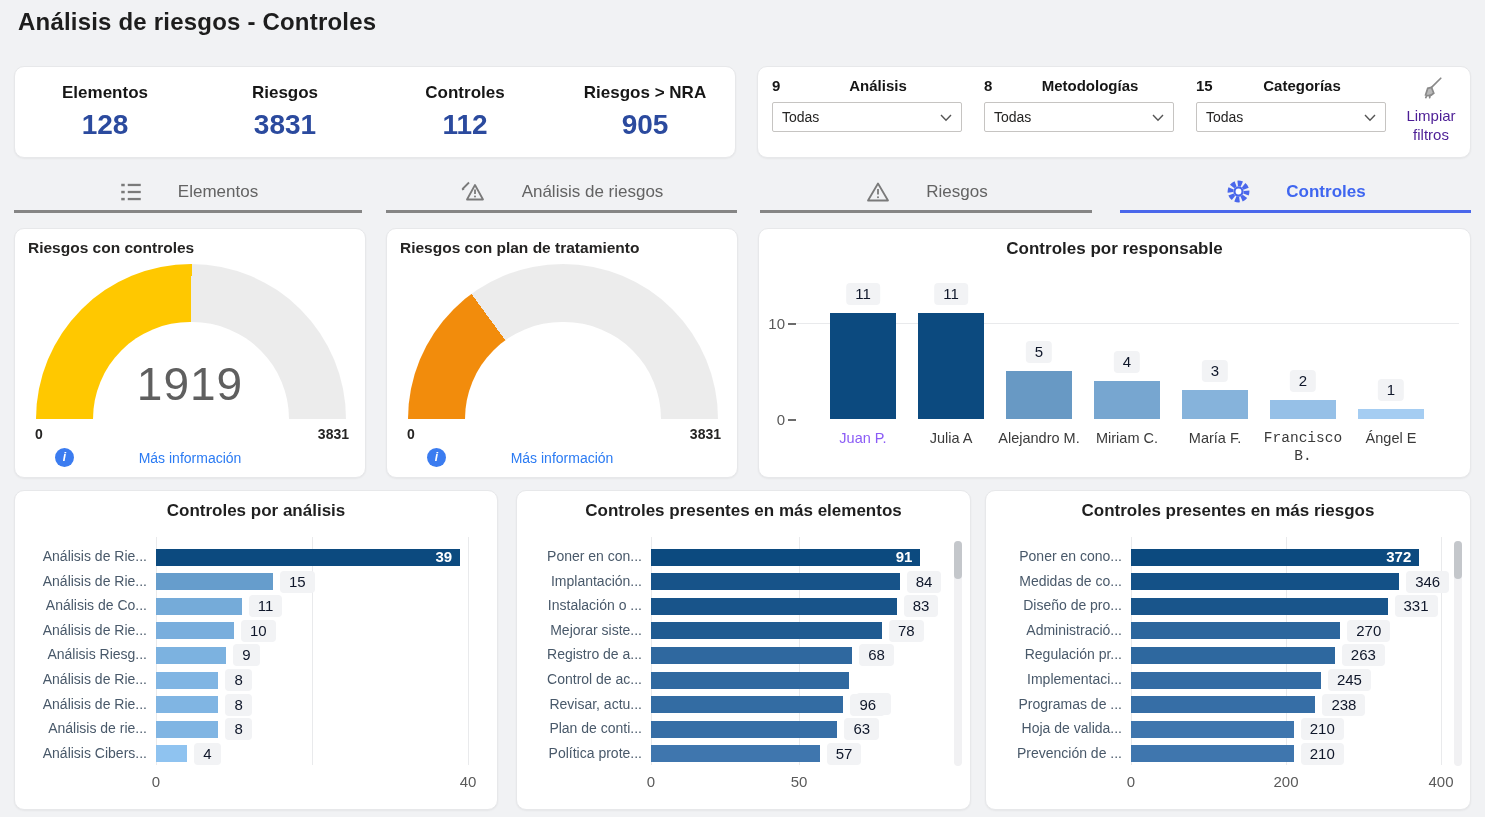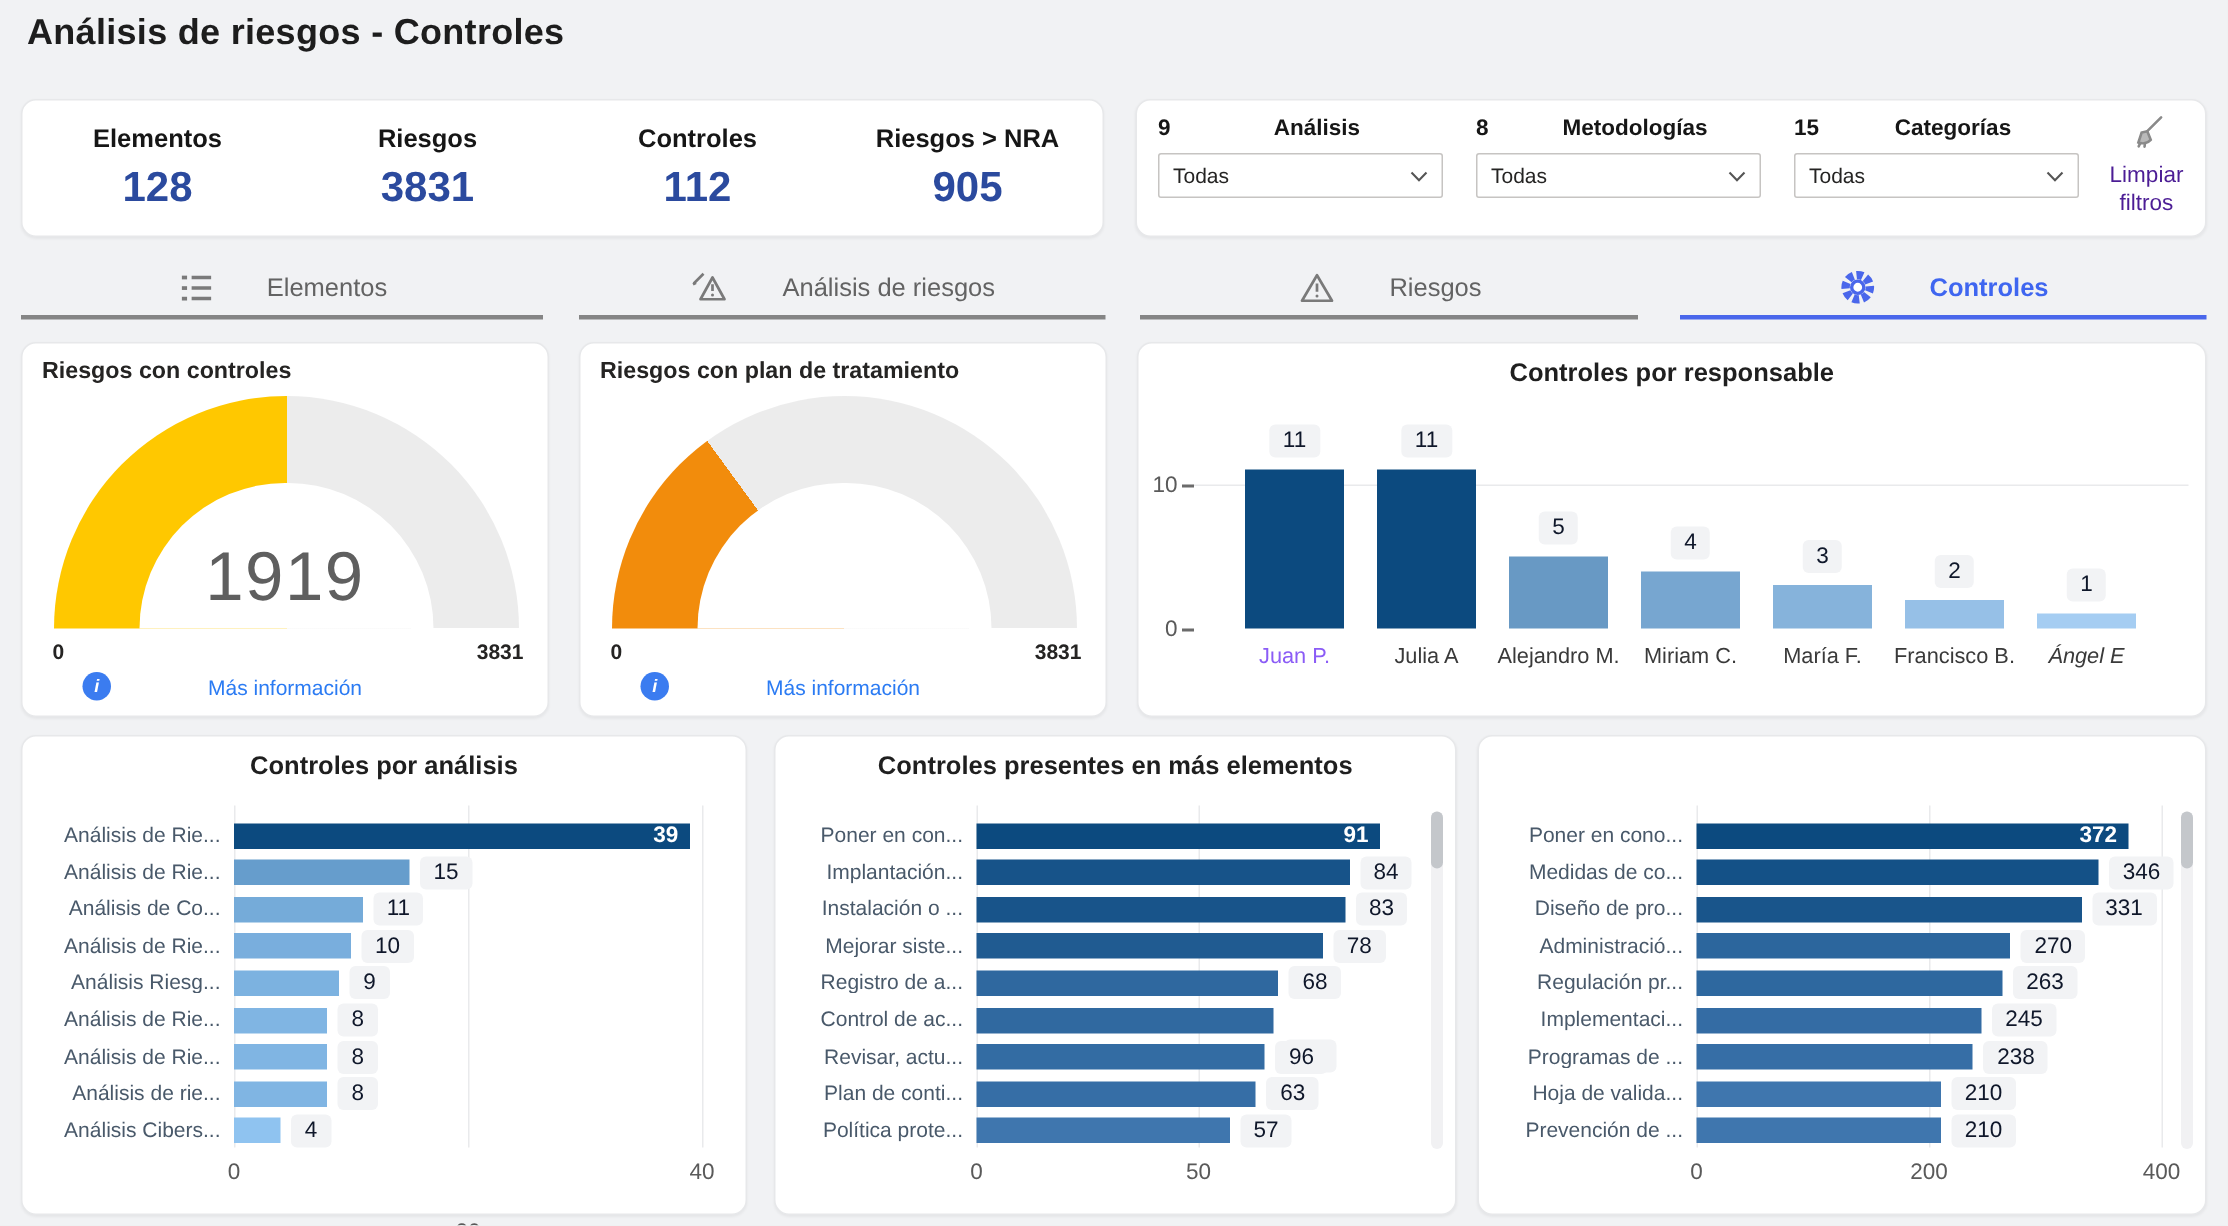--- a/index.html
+++ b/index.html
@@ -216,24 +216,24 @@
       <div class="pill" style="top: 112px; left: 280px; transform: translateX(-50%);">5</div>
       <div class="cat-label" style="left: 232px; top: 200px; width: 96px; text-align: center; white-space: normal; color: rgb(58, 58, 58); font-size: 14.5px; line-height: 1.25;">Alejandro M.</div>
       <div class="vbar" style="left: 335px; top: 151.6px; width: 66px; height: 38.4px; background: rgb(119, 166, 208);"></div>
       <div class="pill" style="top: 121.6px; left: 368px; transform: translateX(-50%);">4</div>
       <div class="cat-label" style="left: 320px; top: 200px; width: 96px; text-align: center; white-space: normal; color: rgb(58, 58, 58); font-size: 14.5px; line-height: 1.25;">Miriam C.</div>
       <div class="vbar" style="left: 423px; top: 161.2px; width: 66px; height: 28.8px; background: rgb(134, 179, 219);"></div>
       <div class="pill" style="top: 131.2px; left: 456px; transform: translateX(-50%);">3</div>
       <div class="cat-label" style="left: 408px; top: 200px; width: 96px; text-align: center; white-space: normal; color: rgb(58, 58, 58); font-size: 14.5px; line-height: 1.25;">María F.</div>
       <div class="vbar" style="left: 511px; top: 170.8px; width: 66px; height: 19.2px; background: rgb(150, 192, 231);"></div>
       <div class="pill" style="top: 140.8px; left: 544px; transform: translateX(-50%);">2</div>
-      <div class="cat-label" style="left: 496px; top: 200px; width: 96px; text-align: center; white-space: normal; color: rgb(58, 58, 58); font-size: 14.5px; line-height: 1.25;">Francisco B.</div>
+      <div class="cat-label" style="left: 496px; top: 200px; width: 96px; text-align: center; white-space: normal; color: rgb(58, 58, 58); font-size: 14.5px; line-height: 1.25; font-family: Liberation Mono, monospace;">Francisco B.</div>
       <div class="vbar" style="left: 599px; top: 180.4px; width: 66px; height: 9.6px; background: rgb(165, 205, 242);"></div>
       <div class="pill" style="top: 150.4px; left: 632px; transform: translateX(-50%);">1</div>
-      <div class="cat-label" style="left: 584px; top: 200px; width: 96px; text-align: center; white-space: normal; color: rgb(58, 58, 58); font-size: 14.5px; line-height: 1.25; font-style: italic;">Ángel E</div>
+      <div class="cat-label" style="left: 584px; top: 200px; width: 96px; text-align: center; white-space: normal; color: rgb(58, 58, 58); font-size: 14.5px; line-height: 1.25;">Ángel E</div>
     </div>
   <div class="card" id="card-b1">
       <div class="chart-title-center">Controles por análisis</div>
       <div class="gridline-v" style="left: 141px; top: 46px; height: 228px;"></div>
       <div class="tick-label" style="left: 116px; top: 282px; width: 50px;">0</div>
       <div class="gridline-v" style="left: 297px; top: 46px; height: 228px;"></div>
       <div class="tick-label" style="left: 272px; top: 282px; width: 50px; margin-top: 40px;">20</div>
       <div class="gridline-v" style="left: 453px; top: 46px; height: 228px;"></div>
       <div class="tick-label" style="left: 428px; top: 282px; width: 50px;">40</div>
       <div class="cat-label" style="left: 6px; top: 57px; width: 126px;">Análisis de Rie...</div>
@@ -295,20 +295,21 @@
       <div class="hbar" style="left: 134px; top: 229.7px; width: 186.48px; background: rgb(54, 110, 166);"></div>
       <div class="pill" style="left: 327.48px; top: 227.2px;">63</div>
       <div class="cat-label" style="left: 6px; top: 253.8px; width: 119px;">Política prote...</div>
       <div class="hbar" style="left: 134px; top: 254.3px; width: 168.72px; background: rgb(63, 118, 174);"></div>
       <div class="pill" style="left: 309.72px; top: 251.8px;">57</div>
       <div class="sb-track" style="left: 437px; top: 50px; height: 225px;">
         <div class="sb-thumb"></div>
       </div>
     </div>
   <div class="card" id="card-b3">
+      <div class="chart-title-center">Controles presentes en más riesgos</div>
       <div class="gridline-v" style="left: 145px; top: 46px; height: 228px;"></div>
       <div class="tick-label" style="left: 120px; top: 282px; width: 50px;">0</div>
       <div class="gridline-v" style="left: 300px; top: 46px; height: 228px;"></div>
       <div class="tick-label" style="left: 275px; top: 282px; width: 50px;">200</div>
       <div class="gridline-v" style="left: 455px; top: 46px; height: 228px;"></div>
       <div class="tick-label" style="left: 430px; top: 282px; width: 50px;">400</div>
       <div class="cat-label" style="left: 6px; top: 57px; width: 130px;">Poner en cono...</div>
       <div class="hbar" style="left: 145px; top: 57.5px; width: 288.3px; background: rgb(12, 74, 127);"></div>
       <div class="inside-val" style="left: 385.3px; top: 57px; width: 40px;">372</div>
       <div class="cat-label" style="left: 6px; top: 81.6px; width: 130px;">Medidas de co...</div>

